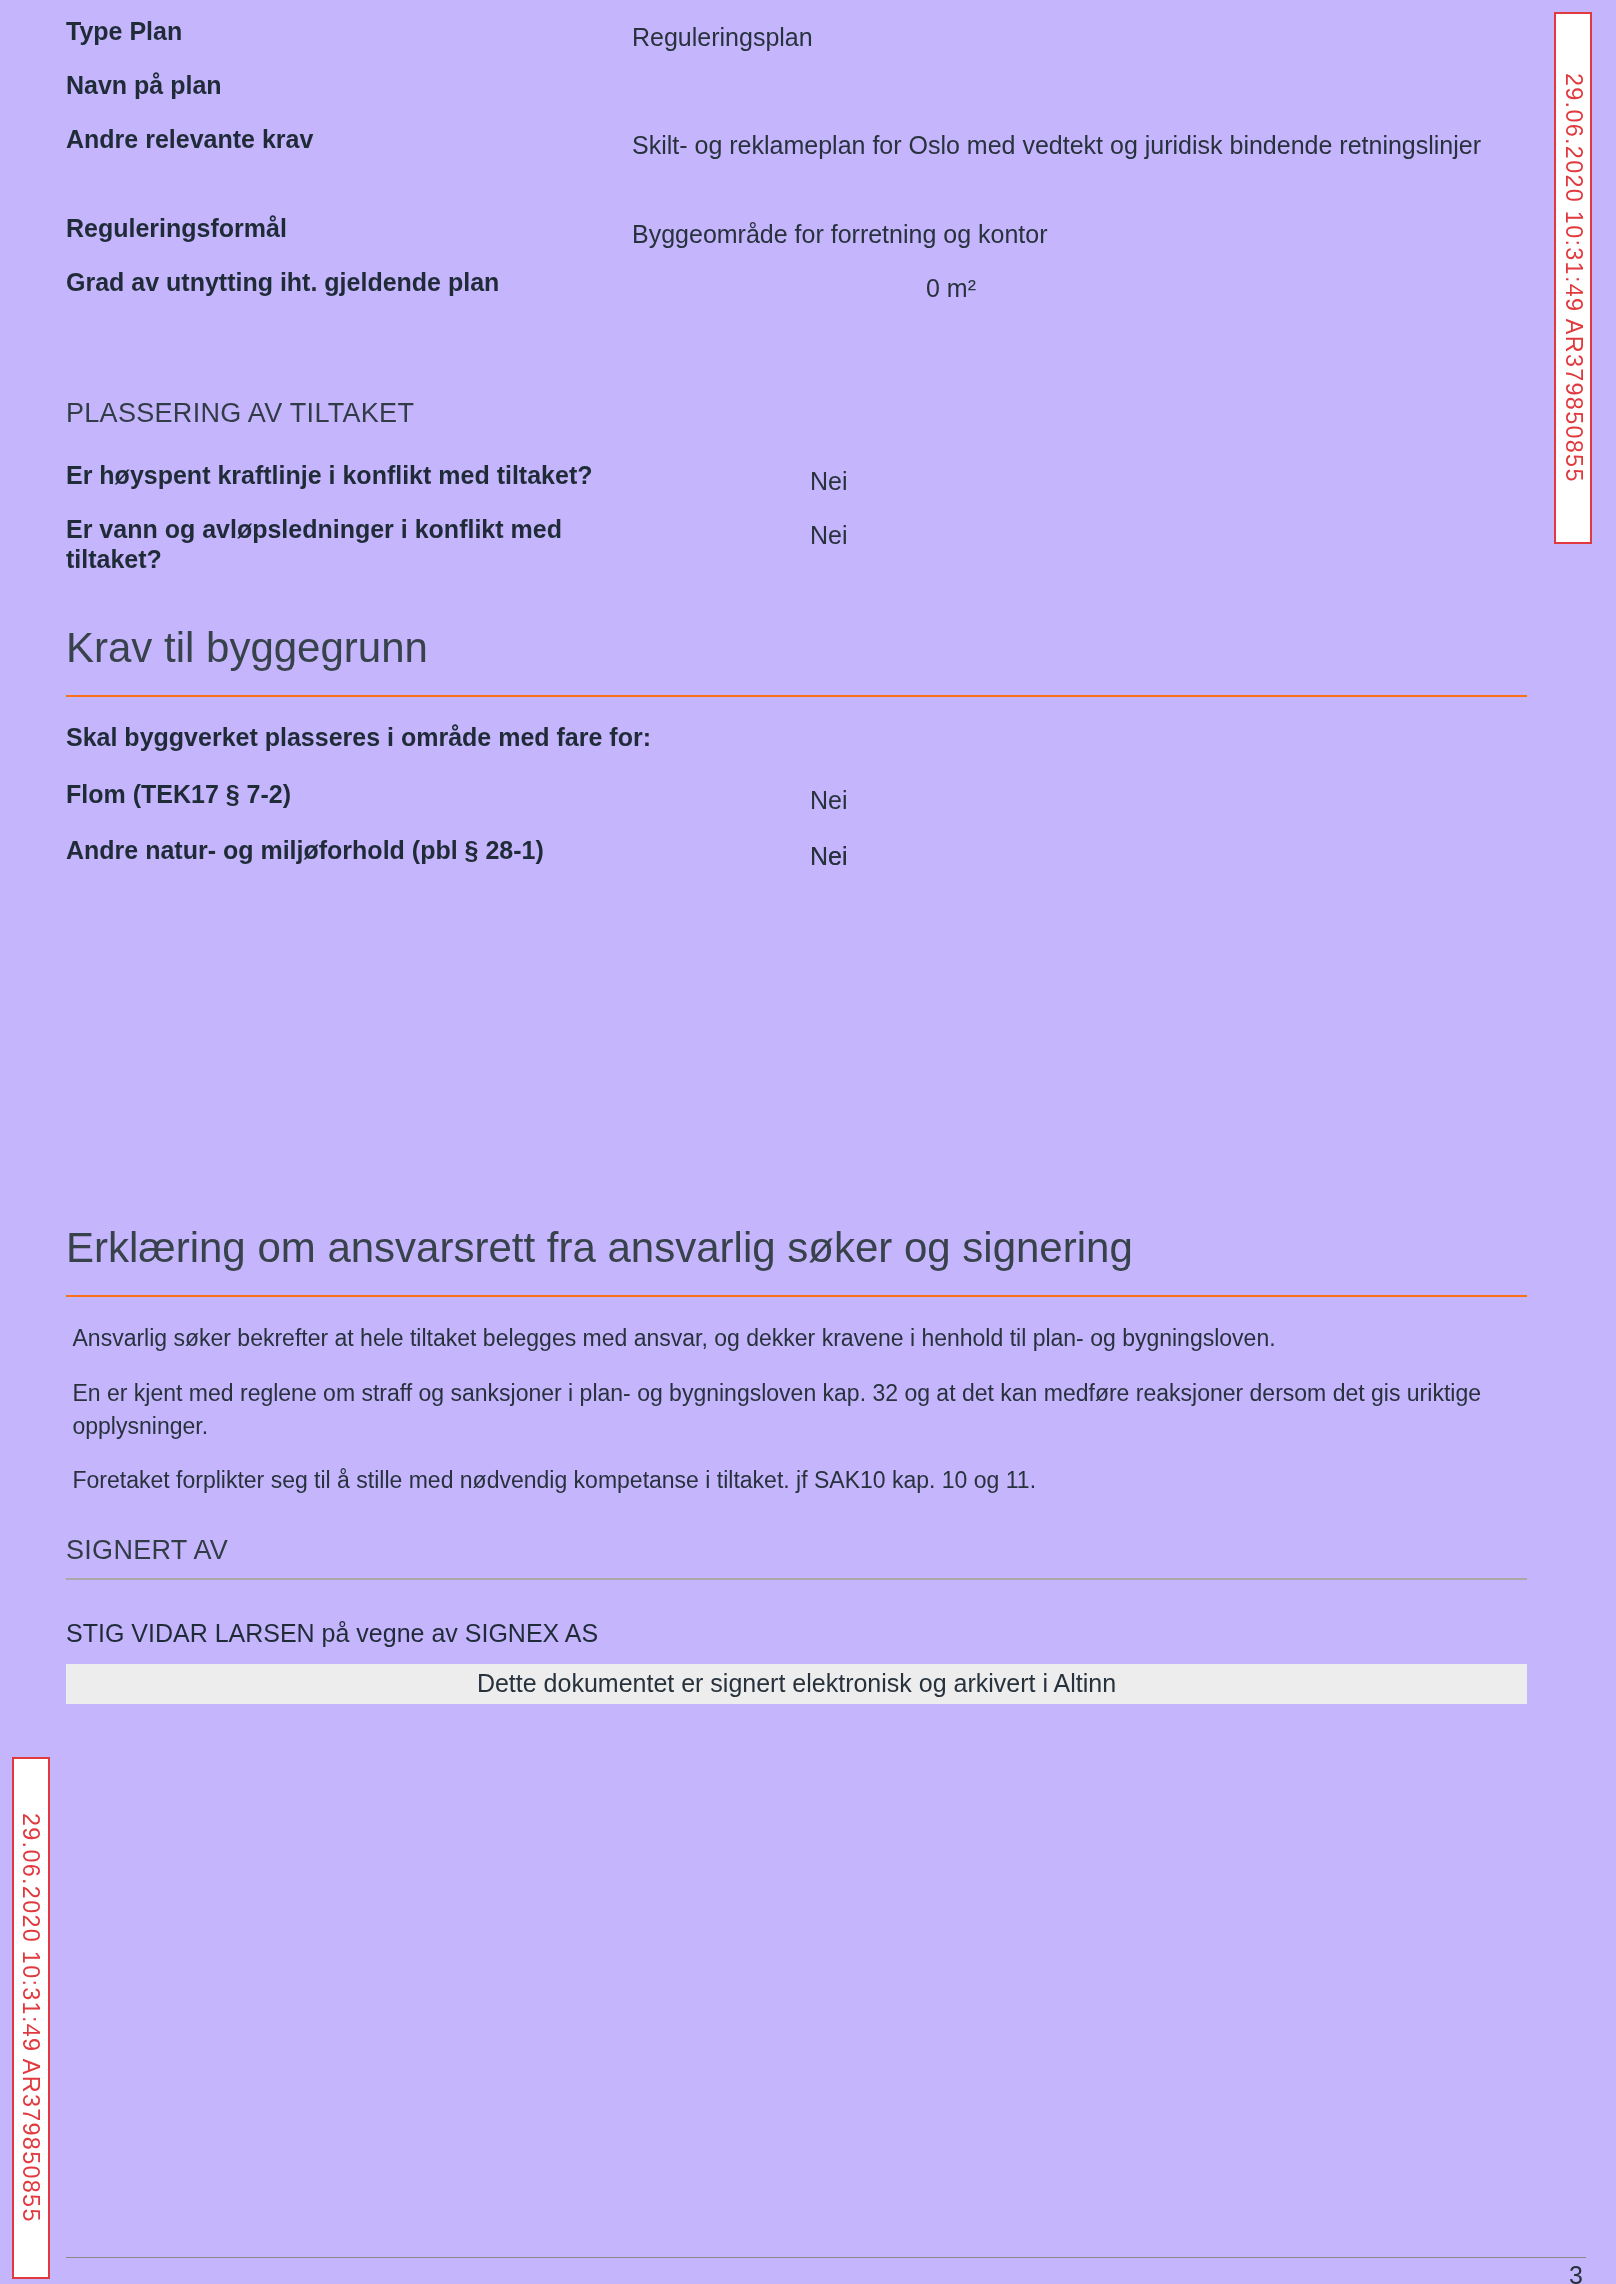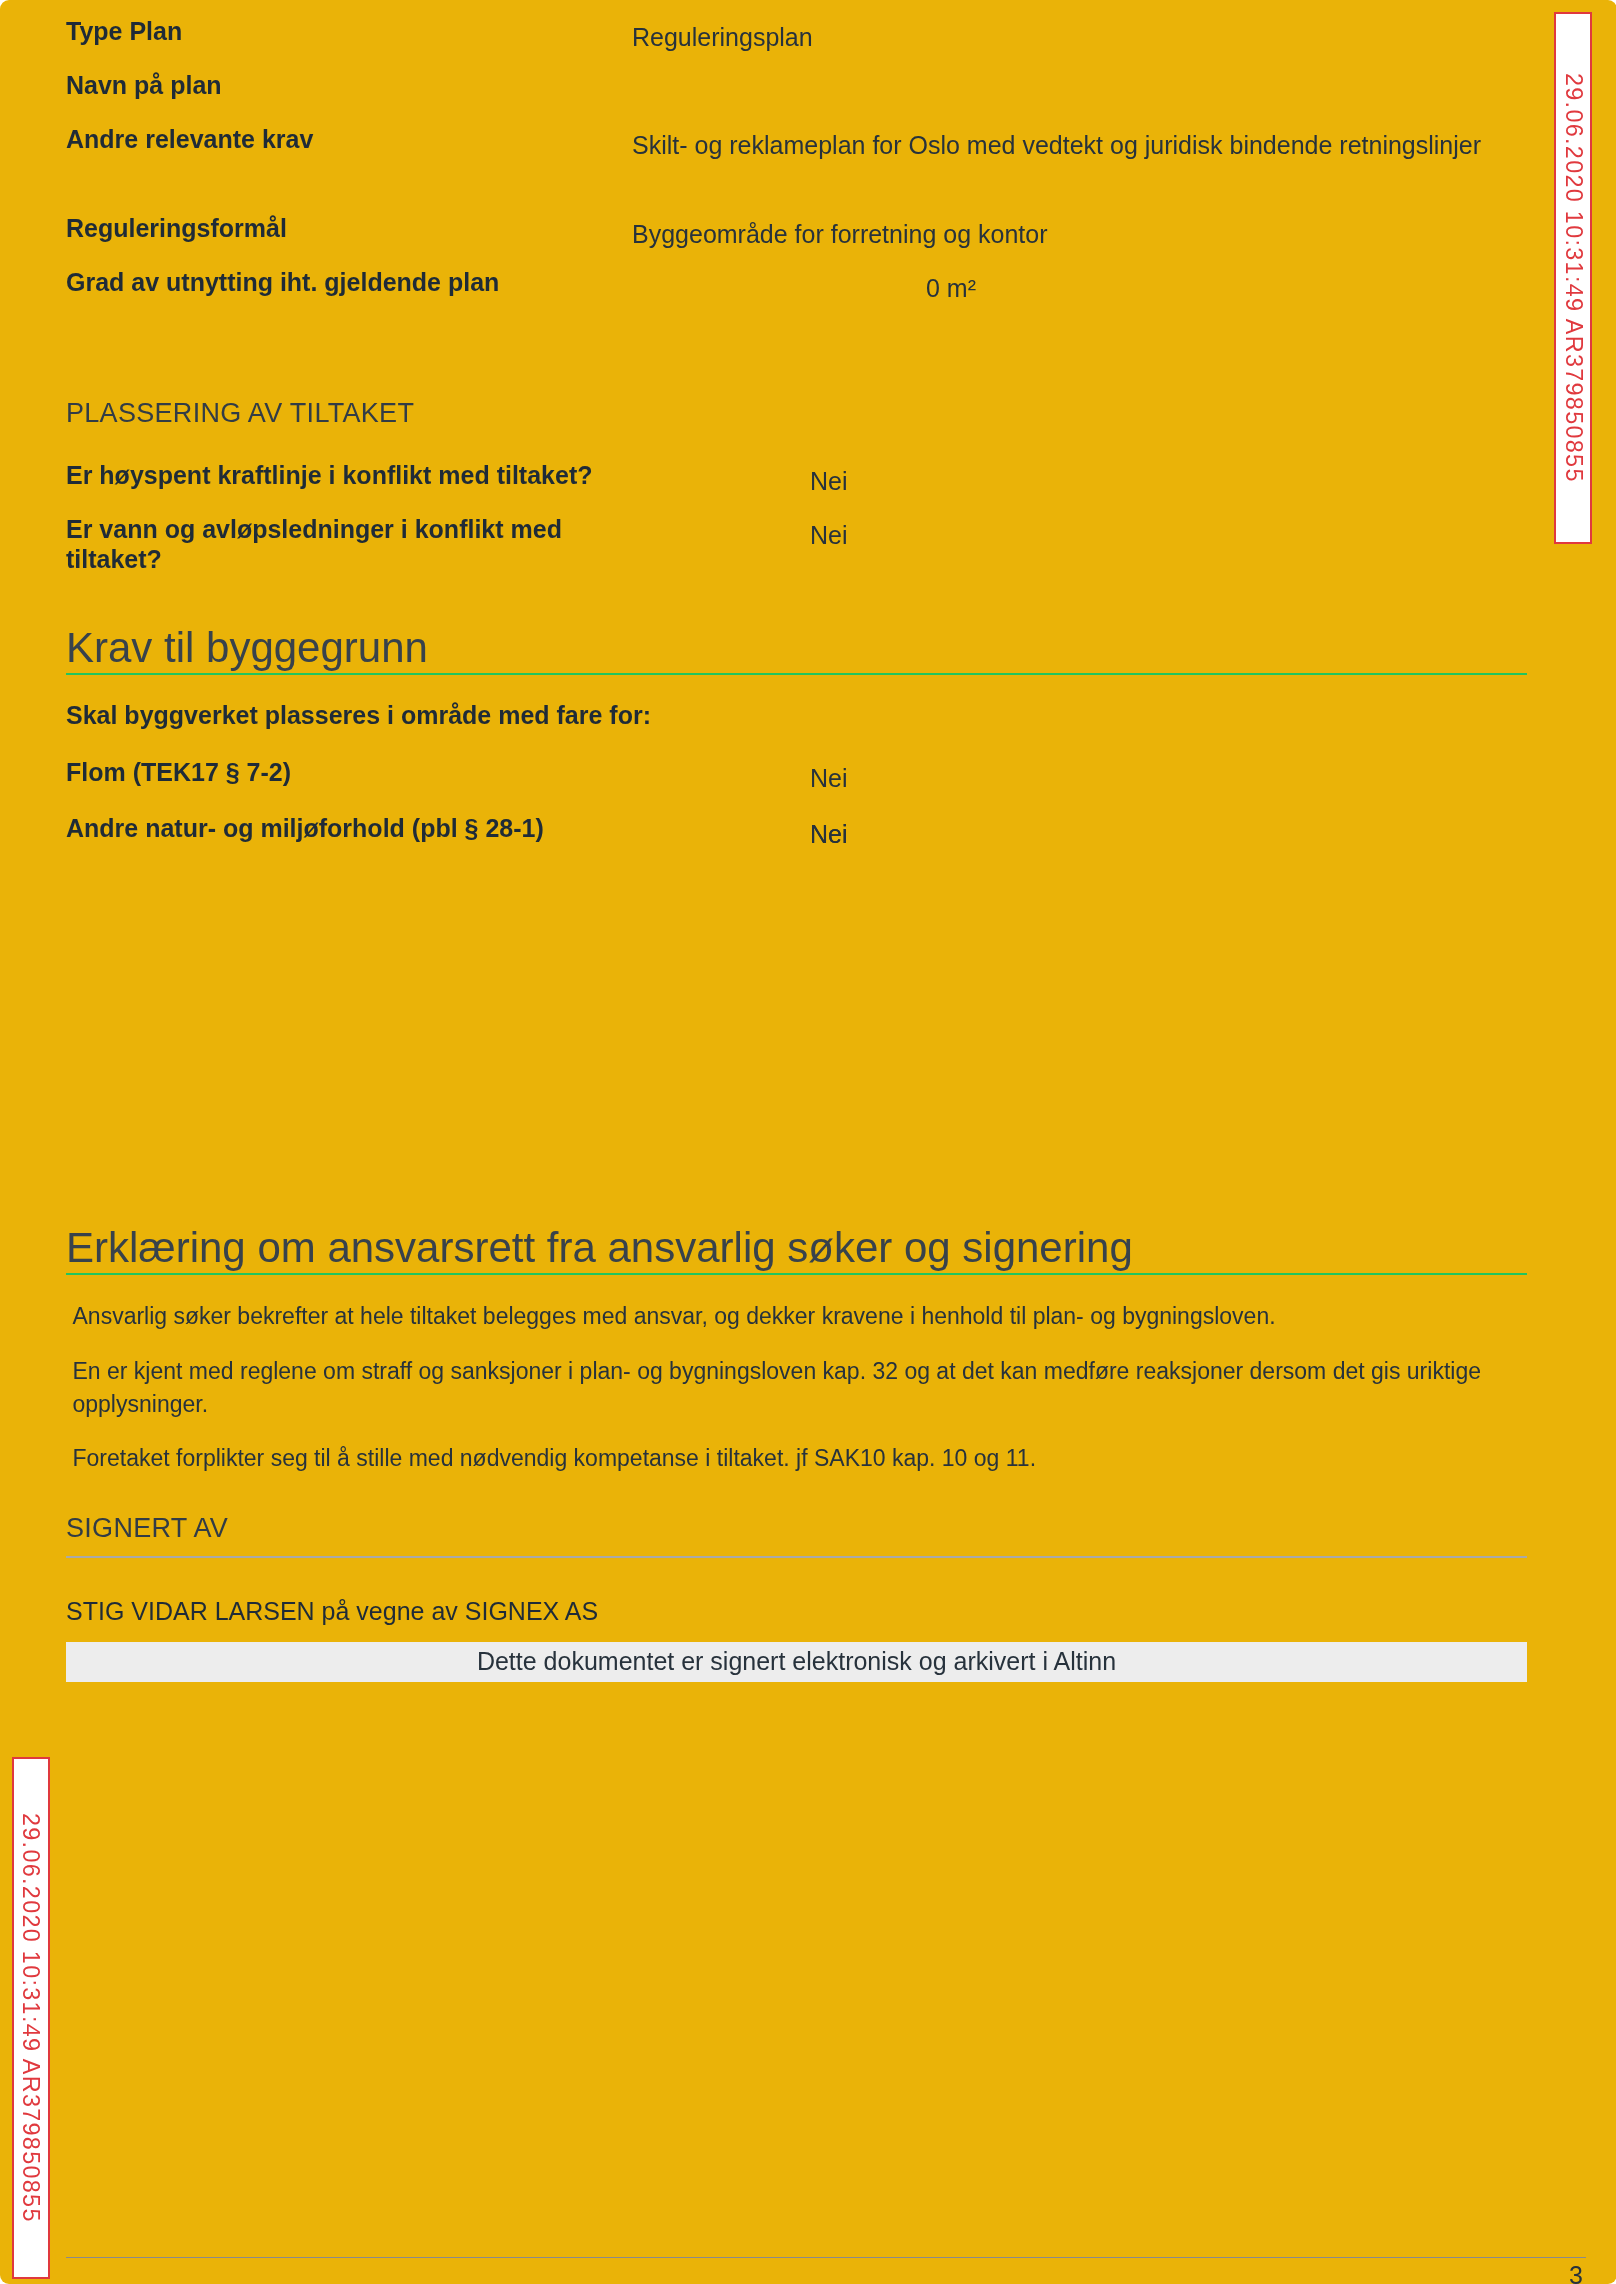--- a/index.html
+++ b/index.html
@@ -4,21 +4,21 @@
 <style>
   * { margin: 0; padding: 0; box-sizing: border-box; }
   html, body { background: #ffffff; }
   body {
     width: 1617px; height: 2284px;
     position: relative;
     overflow: hidden;
     font-family: "Liberation Sans", sans-serif;
     color: #27323c;
   }
-  .page { position: absolute; inset: 0; background: #eab308; border-radius: 9px; }
+  .page { position: absolute; inset: 0; background: #c4b5fd; }
 
   
   .sec { position: absolute; left: 66px; width: 1461px; }
   .sec-plan       { top: 15.6px; }
   .sec-plassering { top: 396px; }
   .sec-byggegrunn { top: 622px; }
   .sec-erklaering { top: 1222px; }
 
   
   .kv-row { position: relative; font-size: 25px; line-height: 30px; margin-bottom: 24px; }
@@ -30,22 +30,22 @@
   .sec-byggegrunn .kv-row { margin-bottom: 26px; }
 
   
   .sub-heading {
     font-size: 27px; line-height: 34px; font-weight: 400;
     color: #323c46; letter-spacing: 0.3px; margin-bottom: 30px;
   }
   .big-heading {
     font-size: 42px; line-height: 51px; font-weight: 400;
     color: #38424b;
-    padding-bottom: 0;
-    border-bottom: 2px solid #22c55e;
+    padding-bottom: 22px;
+    border-bottom: 2px solid #f97316;
     margin-bottom: 25px;
   }
   .intro {
     font-size: 25px; line-height: 30px; font-weight: 700;
     color: #1f2b37; margin-bottom: 27px;
   }
 
   
   .para {
     font-size: 23px; line-height: 33px; font-weight: 400;

